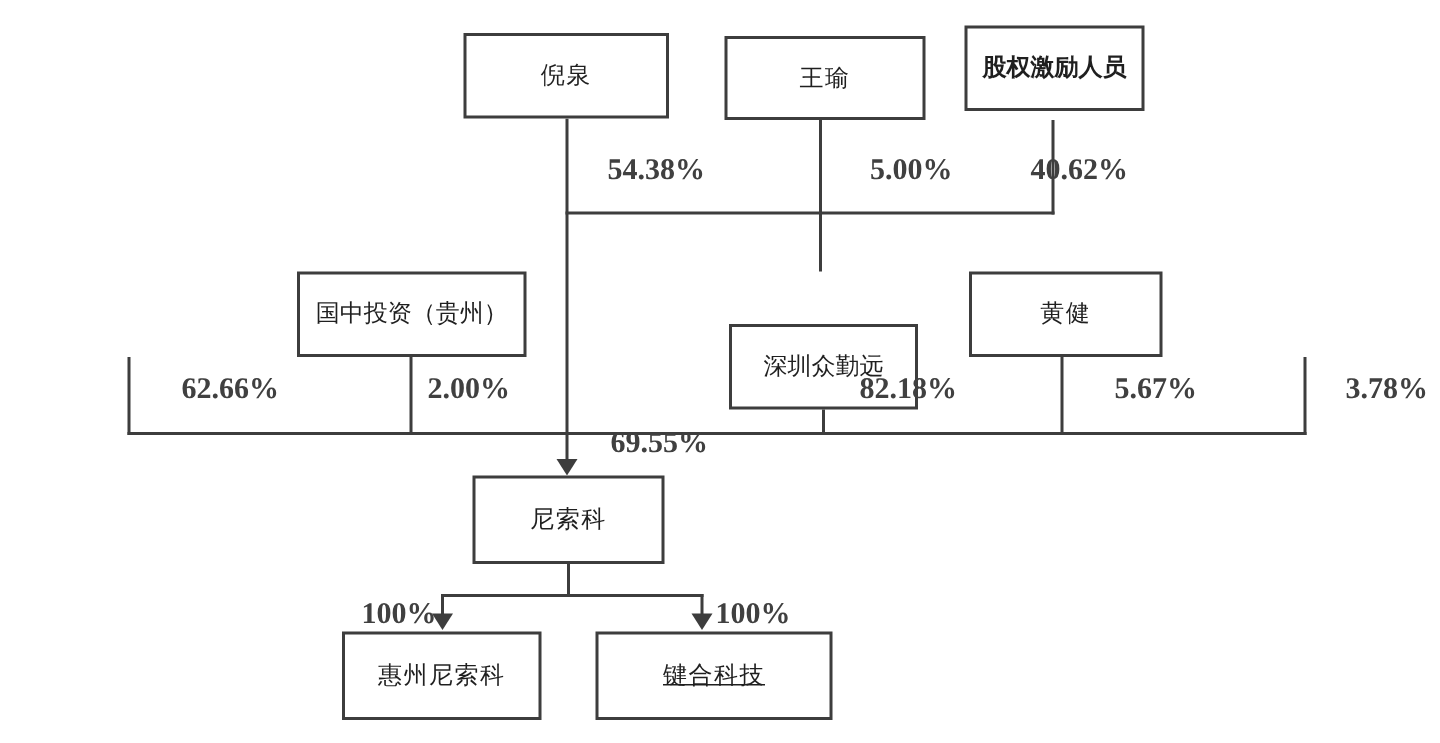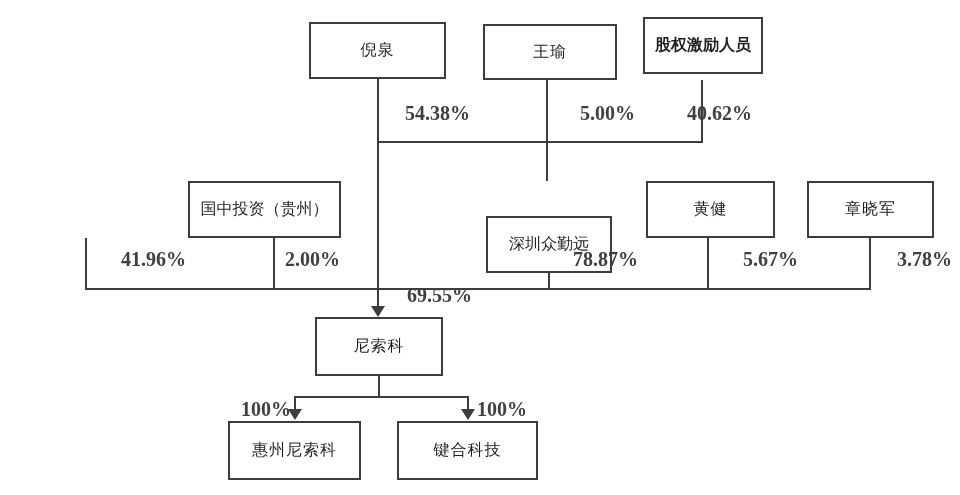--- a/index.html
+++ b/index.html
@@ -87,51 +87,48 @@
   <div class="node" style="left:309px; top:22px; width:137px; height:57px;">
     <span>倪泉</span>
   </div>
   <div class="node" style="left:483px; top:24px; width:134px; height:56px;">
     <span>王瑜</span>
   </div>
   <div class="node" style="left:643px; top:17px; width:120px; height:57px; letter-spacing:0;font-weight:bold;">
     <span>股权激励人员</span>
   </div>
 
-  <div class="node" style="left:188px; top:181px; width:153px; height:57px; letter-spacing:0;text-align:center;">
+  <div class="node" style="left:198px; top:181px; width:153px; height:57px; letter-spacing:0;text-align:center;">
     <span>国中投资（贵州）</span>
   </div>
   <div class="node" style="left:486px; top:181px; width:126px; height:57px; letter-spacing:0;margin-top:35px;">
     <span>深圳众勤远</span>
   </div>
   <div class="node" style="left:646px; top:181px; width:129px; height:57px;justify-content:center;">
     <span>黄健</span>
-  </div>
-  <div class="node" style="left:807px; top:181px; width:127px; height:57px;">
-    <span>章晓军</span>
   </div>
 
   <div class="node" style="left:228px; top:421px; width:133px; height:59px;">
     <span>惠州尼索科</span>
   </div>
 
   <div class="node" style="left:315px; top:317px; width:128px; height:59px;">
     <span>尼索科</span>
   </div>
-  <div class="node" style="left:397px; top:421px; width:141px; height:59px;">
+  <div class="node" style="left:397px; top:421px; width:158px; height:59px;text-decoration:underline;">
     <span>键合科技</span>
   </div>
 
   <span class="pct" style="left:405px; top:102px;">54.38%</span>
   <span class="pct" style="left:580px; top:102px;">5.00%</span>
   <span class="pct" style="left:687px; top:102px;">40.62%</span>
 
-  <span class="pct" style="left:121px; top:248px;">41.96%</span>
+  <span class="pct" style="left:121px; top:248px;">62.66%</span>
   <span class="pct" style="left:285px; top:248px;">2.00%</span>
   <span class="pct" style="left:407px; top:248px;margin-top:36px;">69.55%</span>
-  <span class="pct" style="left:573px; top:248px;">78.87%</span>
+  <span class="pct" style="left:573px; top:248px;">82.18%</span>
   <span class="pct" style="left:743px; top:248px;">5.67%</span>
   <span class="pct" style="left:897px; top:248px;">3.78%</span>
 
   <span class="pct" style="left:241px; top:398px;">100%</span>
   <span class="pct" style="left:477px; top:398px;">100%</span>
 
 </div>
 
 </body></html>

